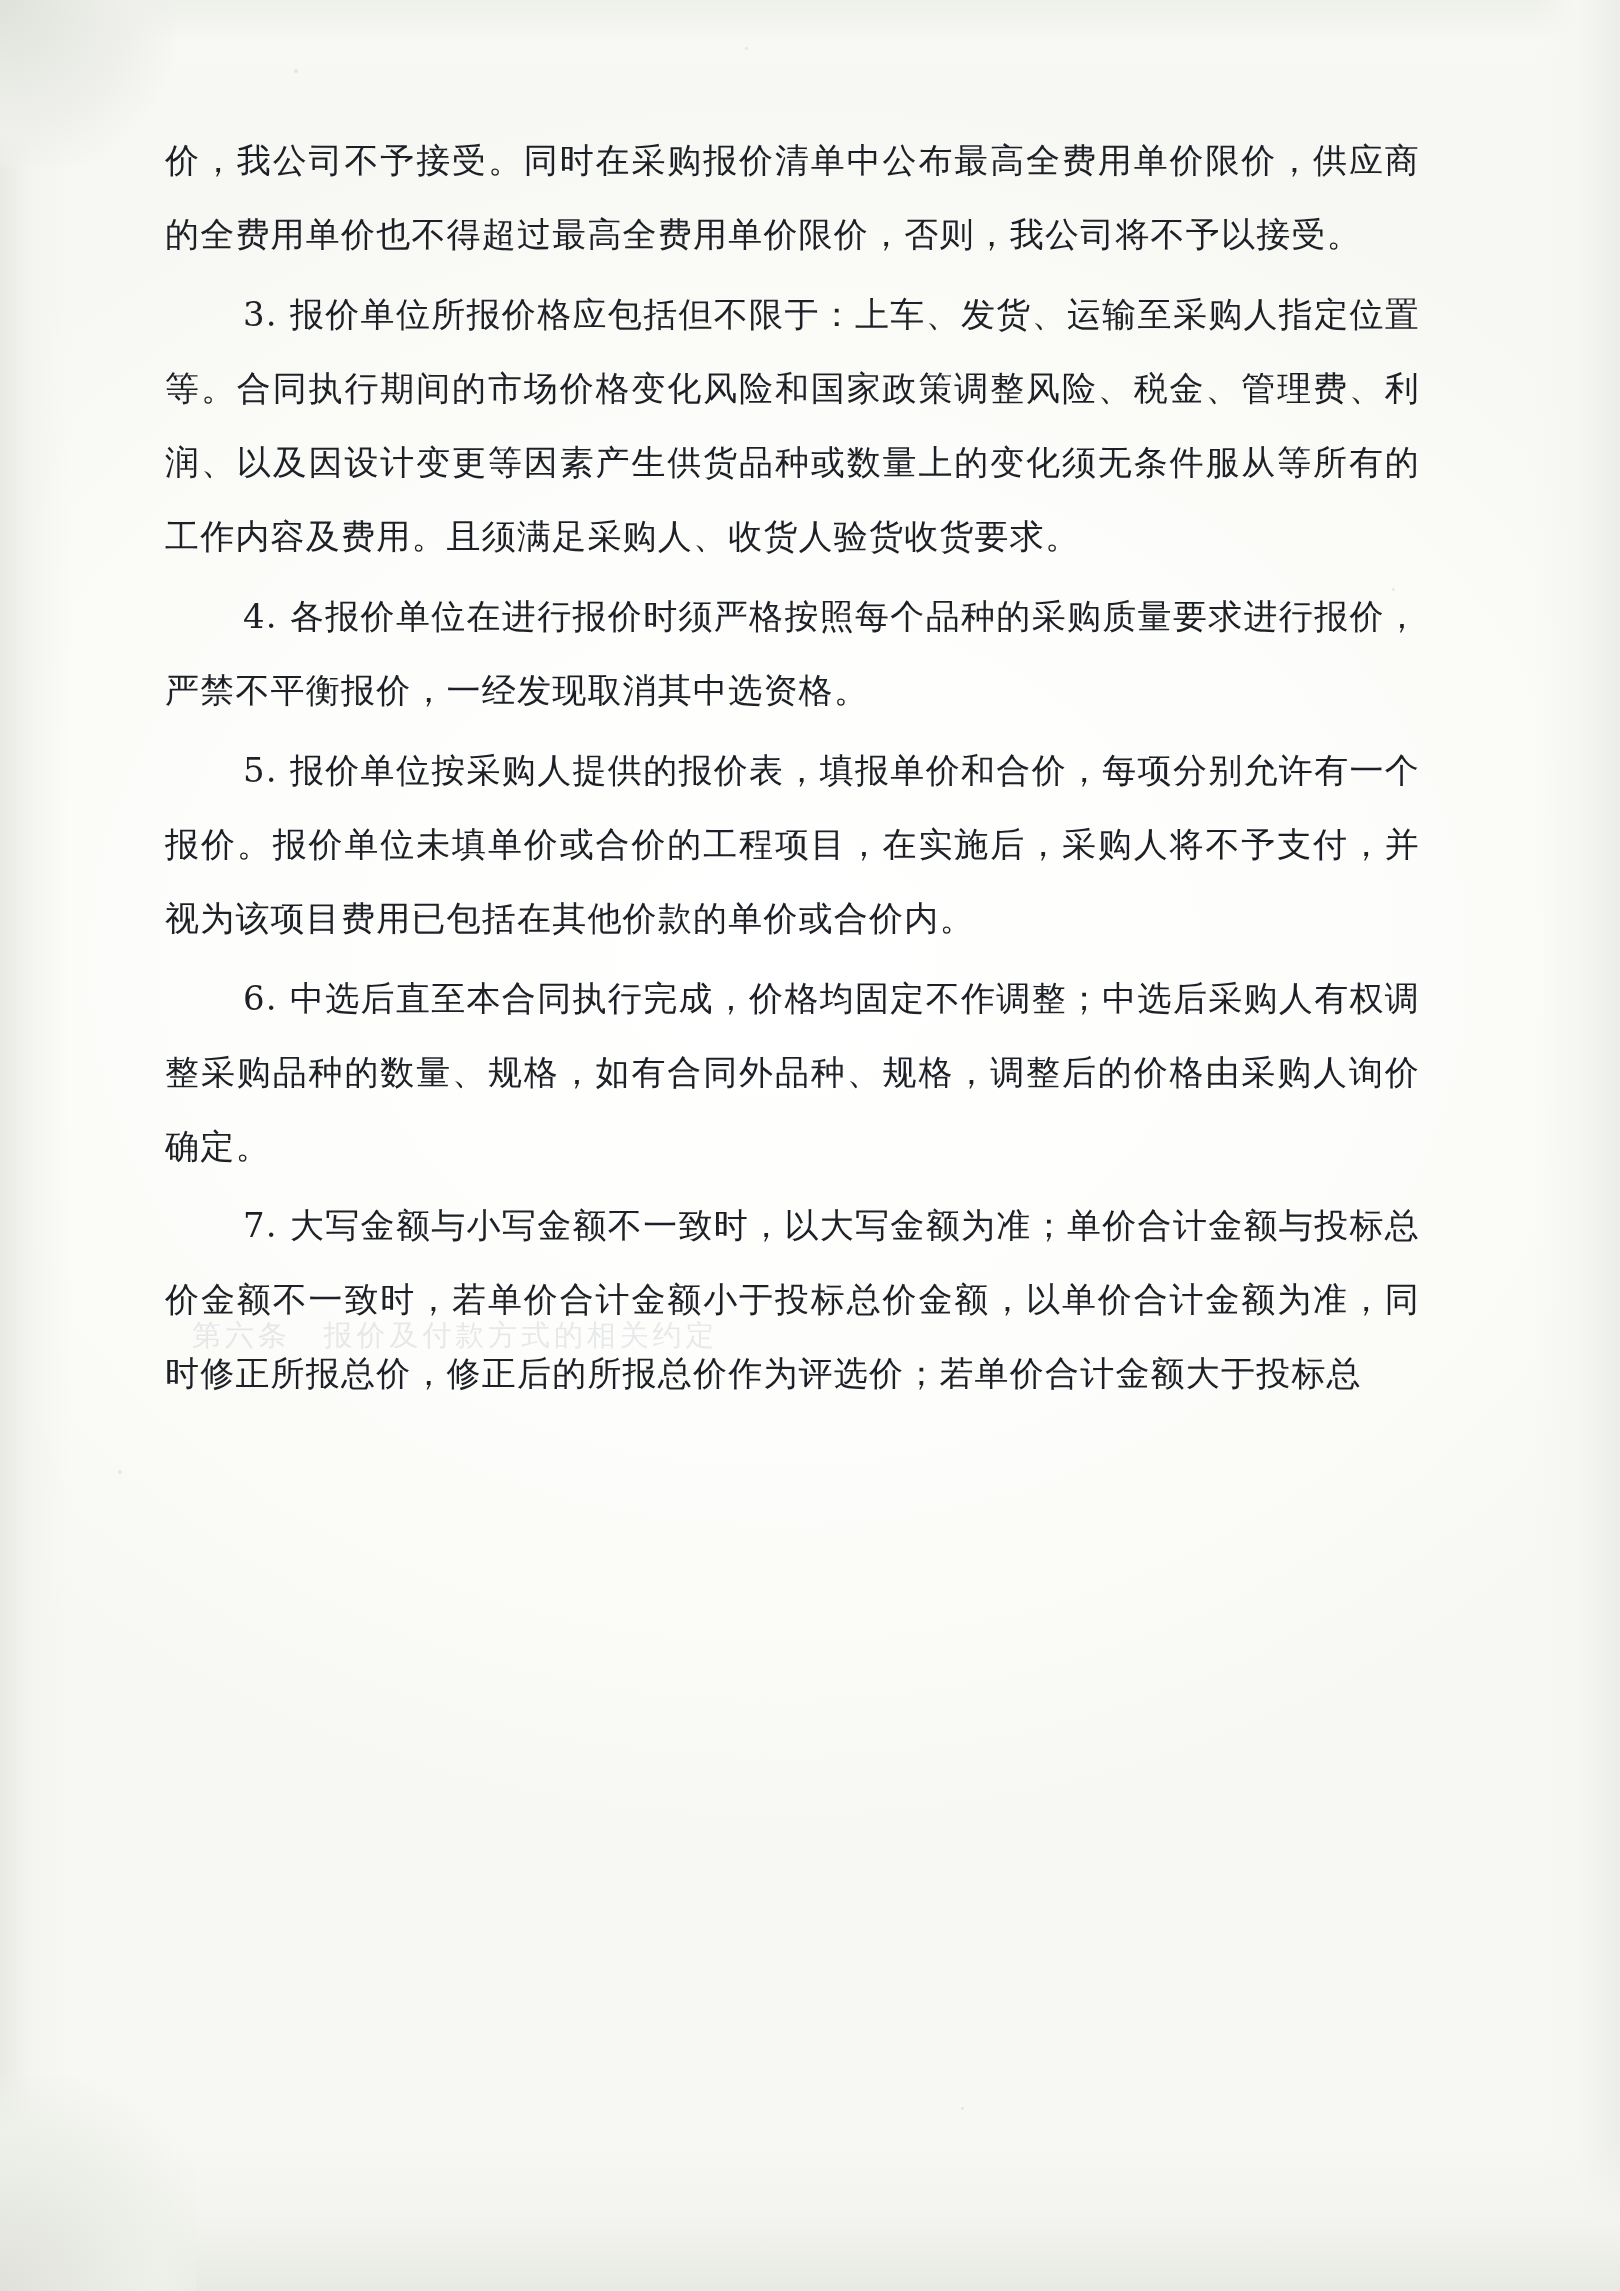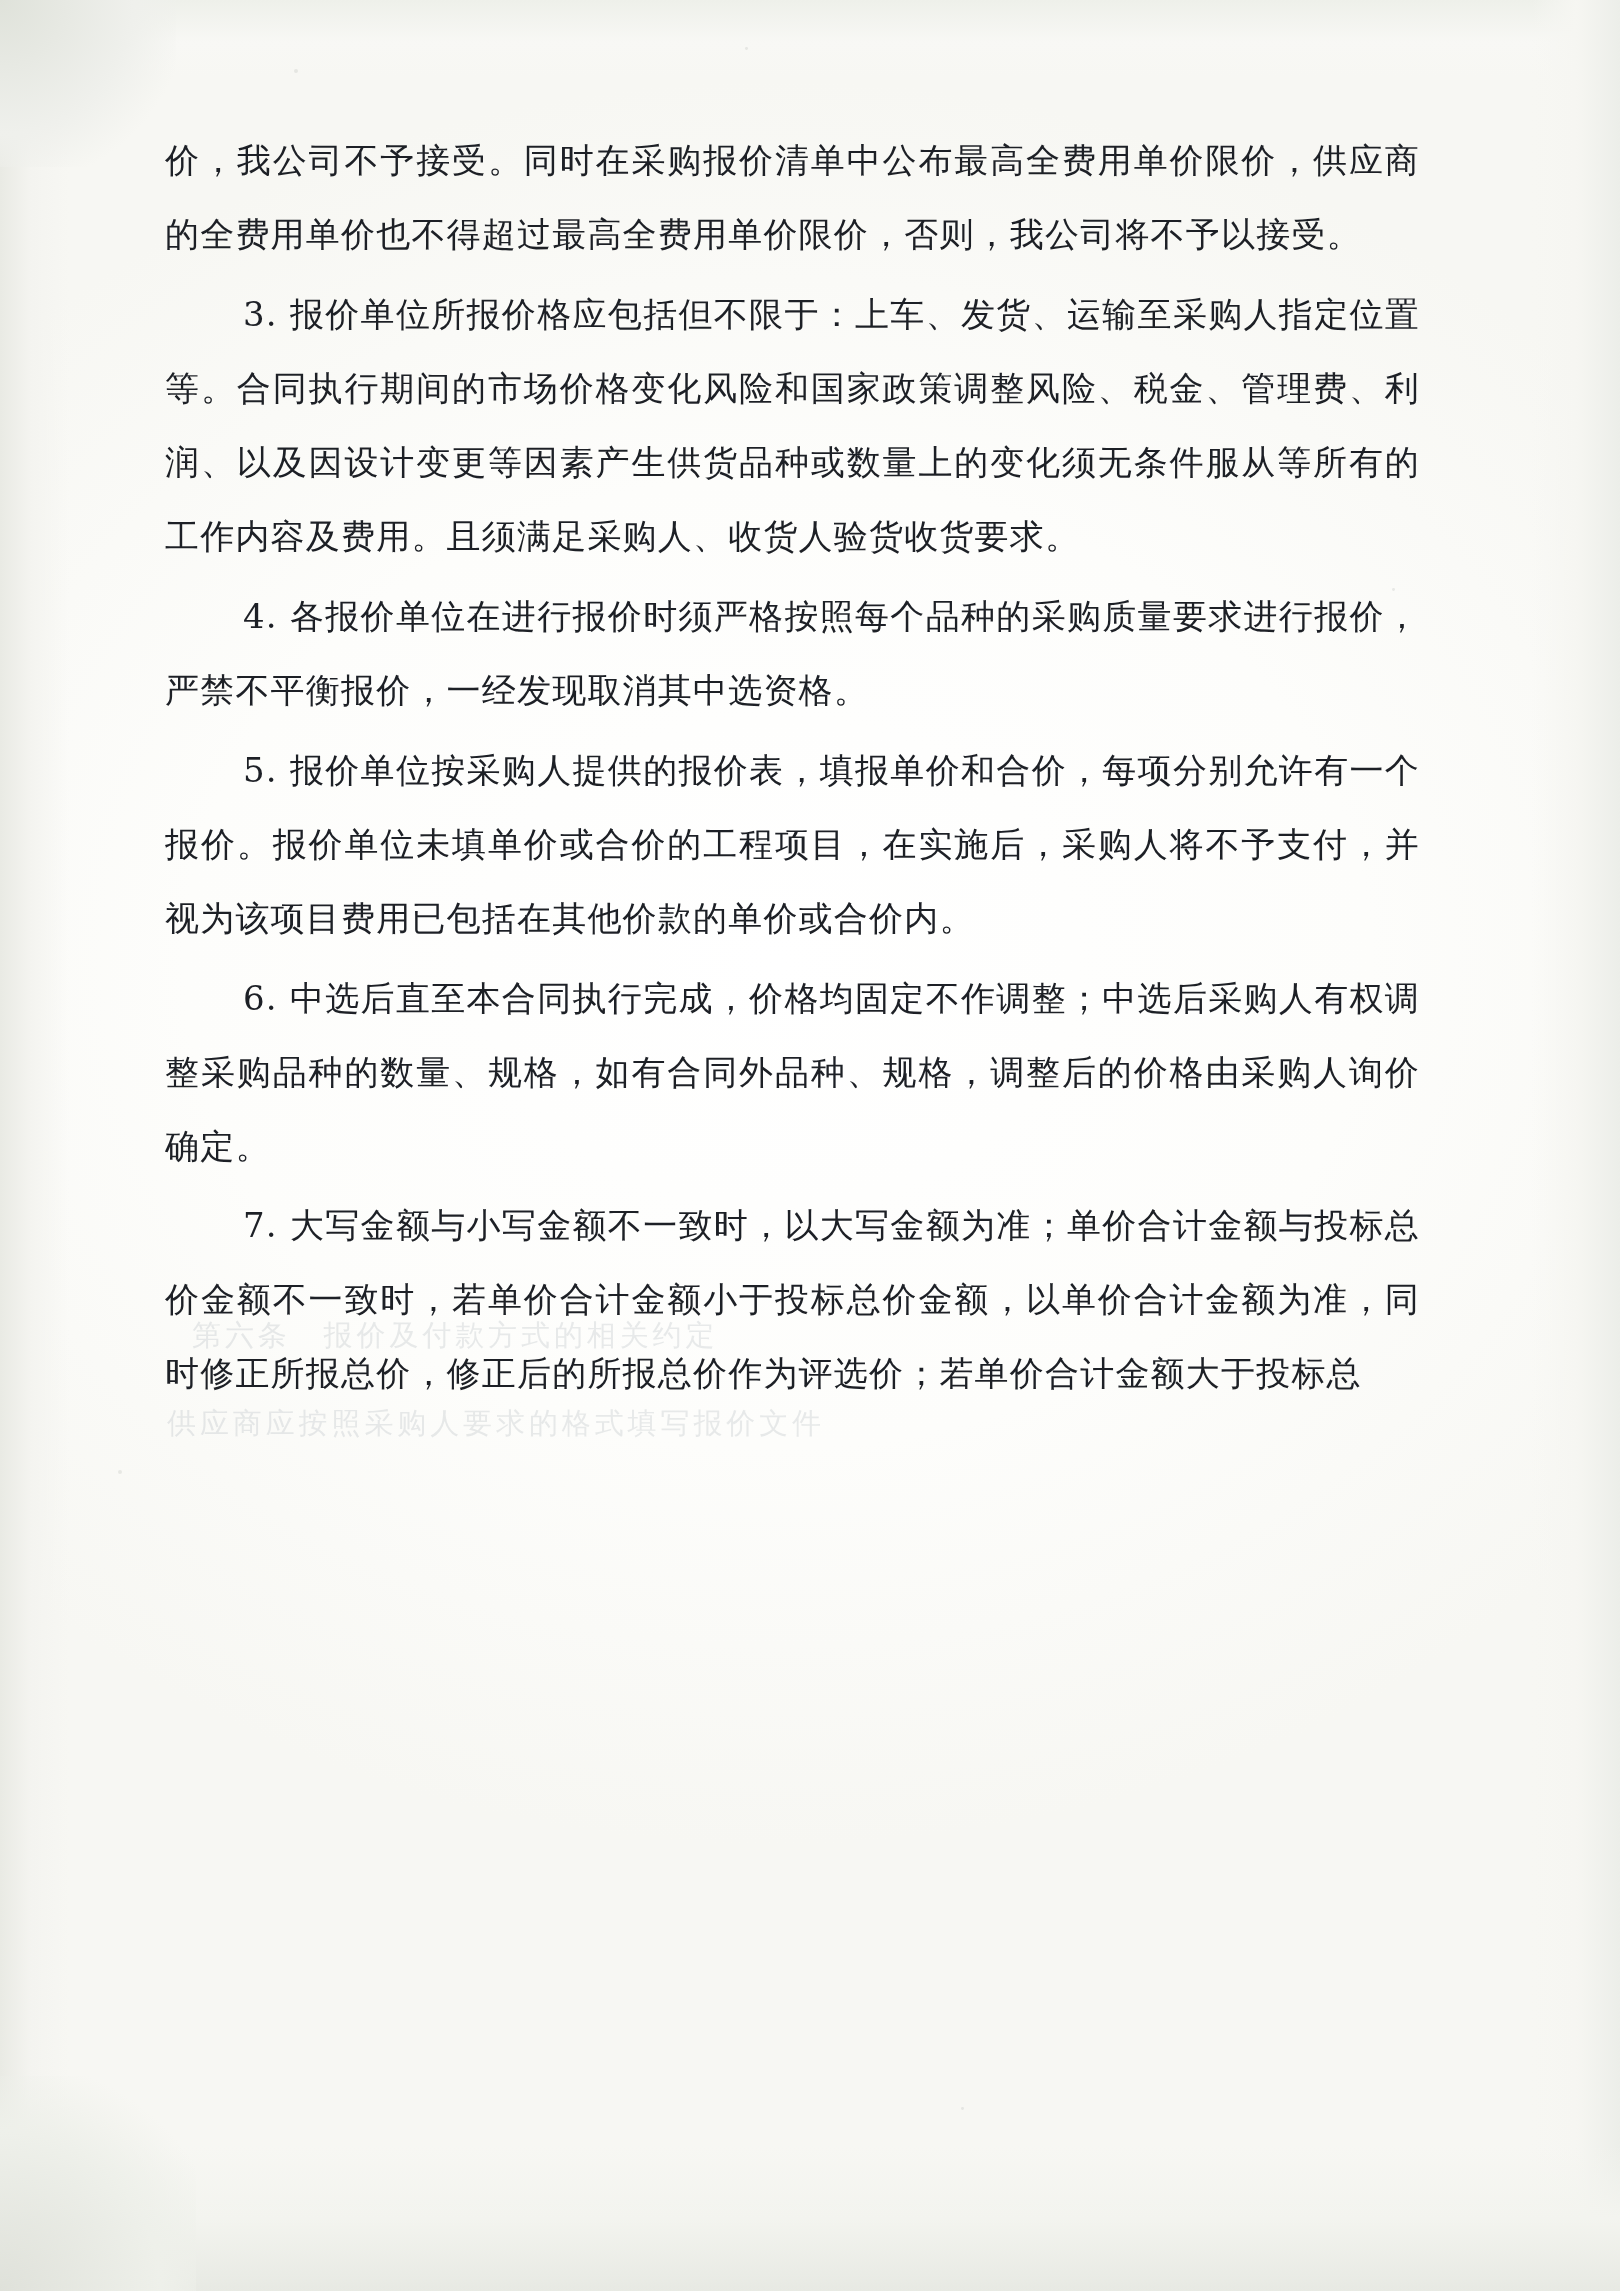--- a/index.html
+++ b/index.html
@@ -123,16 +123,15 @@
   <div id="doc-body">
     <p class="para cont">价，我公司不予接受。同时在采购报价清单中公布最高全费用单价限价，供应商的全费用单价也不得超过最高全费用单价限价，否则，我公司将不予以接受。</p>
     <p class="para indent">3. 报价单位所报价格应包括但不限于：上车、发货、运输至采购人指定位置等。合同执行期间的市场价格变化风险和国家政策调整风险、税金、管理费、利润、以及因设计变更等因素产生供货品种或数量上的变化须无条件服从等所有的工作内容及费用。且须满足采购人、收货人验货收货要求。</p>
     <p class="para indent">4. 各报价单位在进行报价时须严格按照每个品种的采购质量要求进行报价，严禁不平衡报价，一经发现取消其中选资格。</p>
     <p class="para indent">5. 报价单位按采购人提供的报价表，填报单价和合价，每项分别允许有一个报价。报价单位未填单价或合价的工程项目，在实施后，采购人将不予支付，并视为该项目费用已包括在其他价款的单价或合价内。</p>
     <p class="para indent">6. 中选后直至本合同执行完成，价格均固定不作调整；中选后采购人有权调整采购品种的数量、规格，如有合同外品种、规格，调整后的价格由采购人询价确定。</p>
     <p class="para indent">7. 大写金额与小写金额不一致时，以大写金额为准；单价合计金额与投标总价金额不一致时，若单价合计金额小于投标总价金额，以单价合计金额为准，同时修正所报总价，修正后的所报总价作为评选价；若单价合计金额大于投标总</p>
   </div>
 
   <div class="ghost-line" id="ghost-1">第六条　报价及付款方式的相关约定</div>
-  <div class="ghost-line" id="ghost-2">供应商应按照采购人要求的格式填写报价文件</div>
 
 </div>
 
 
 </body></html>

